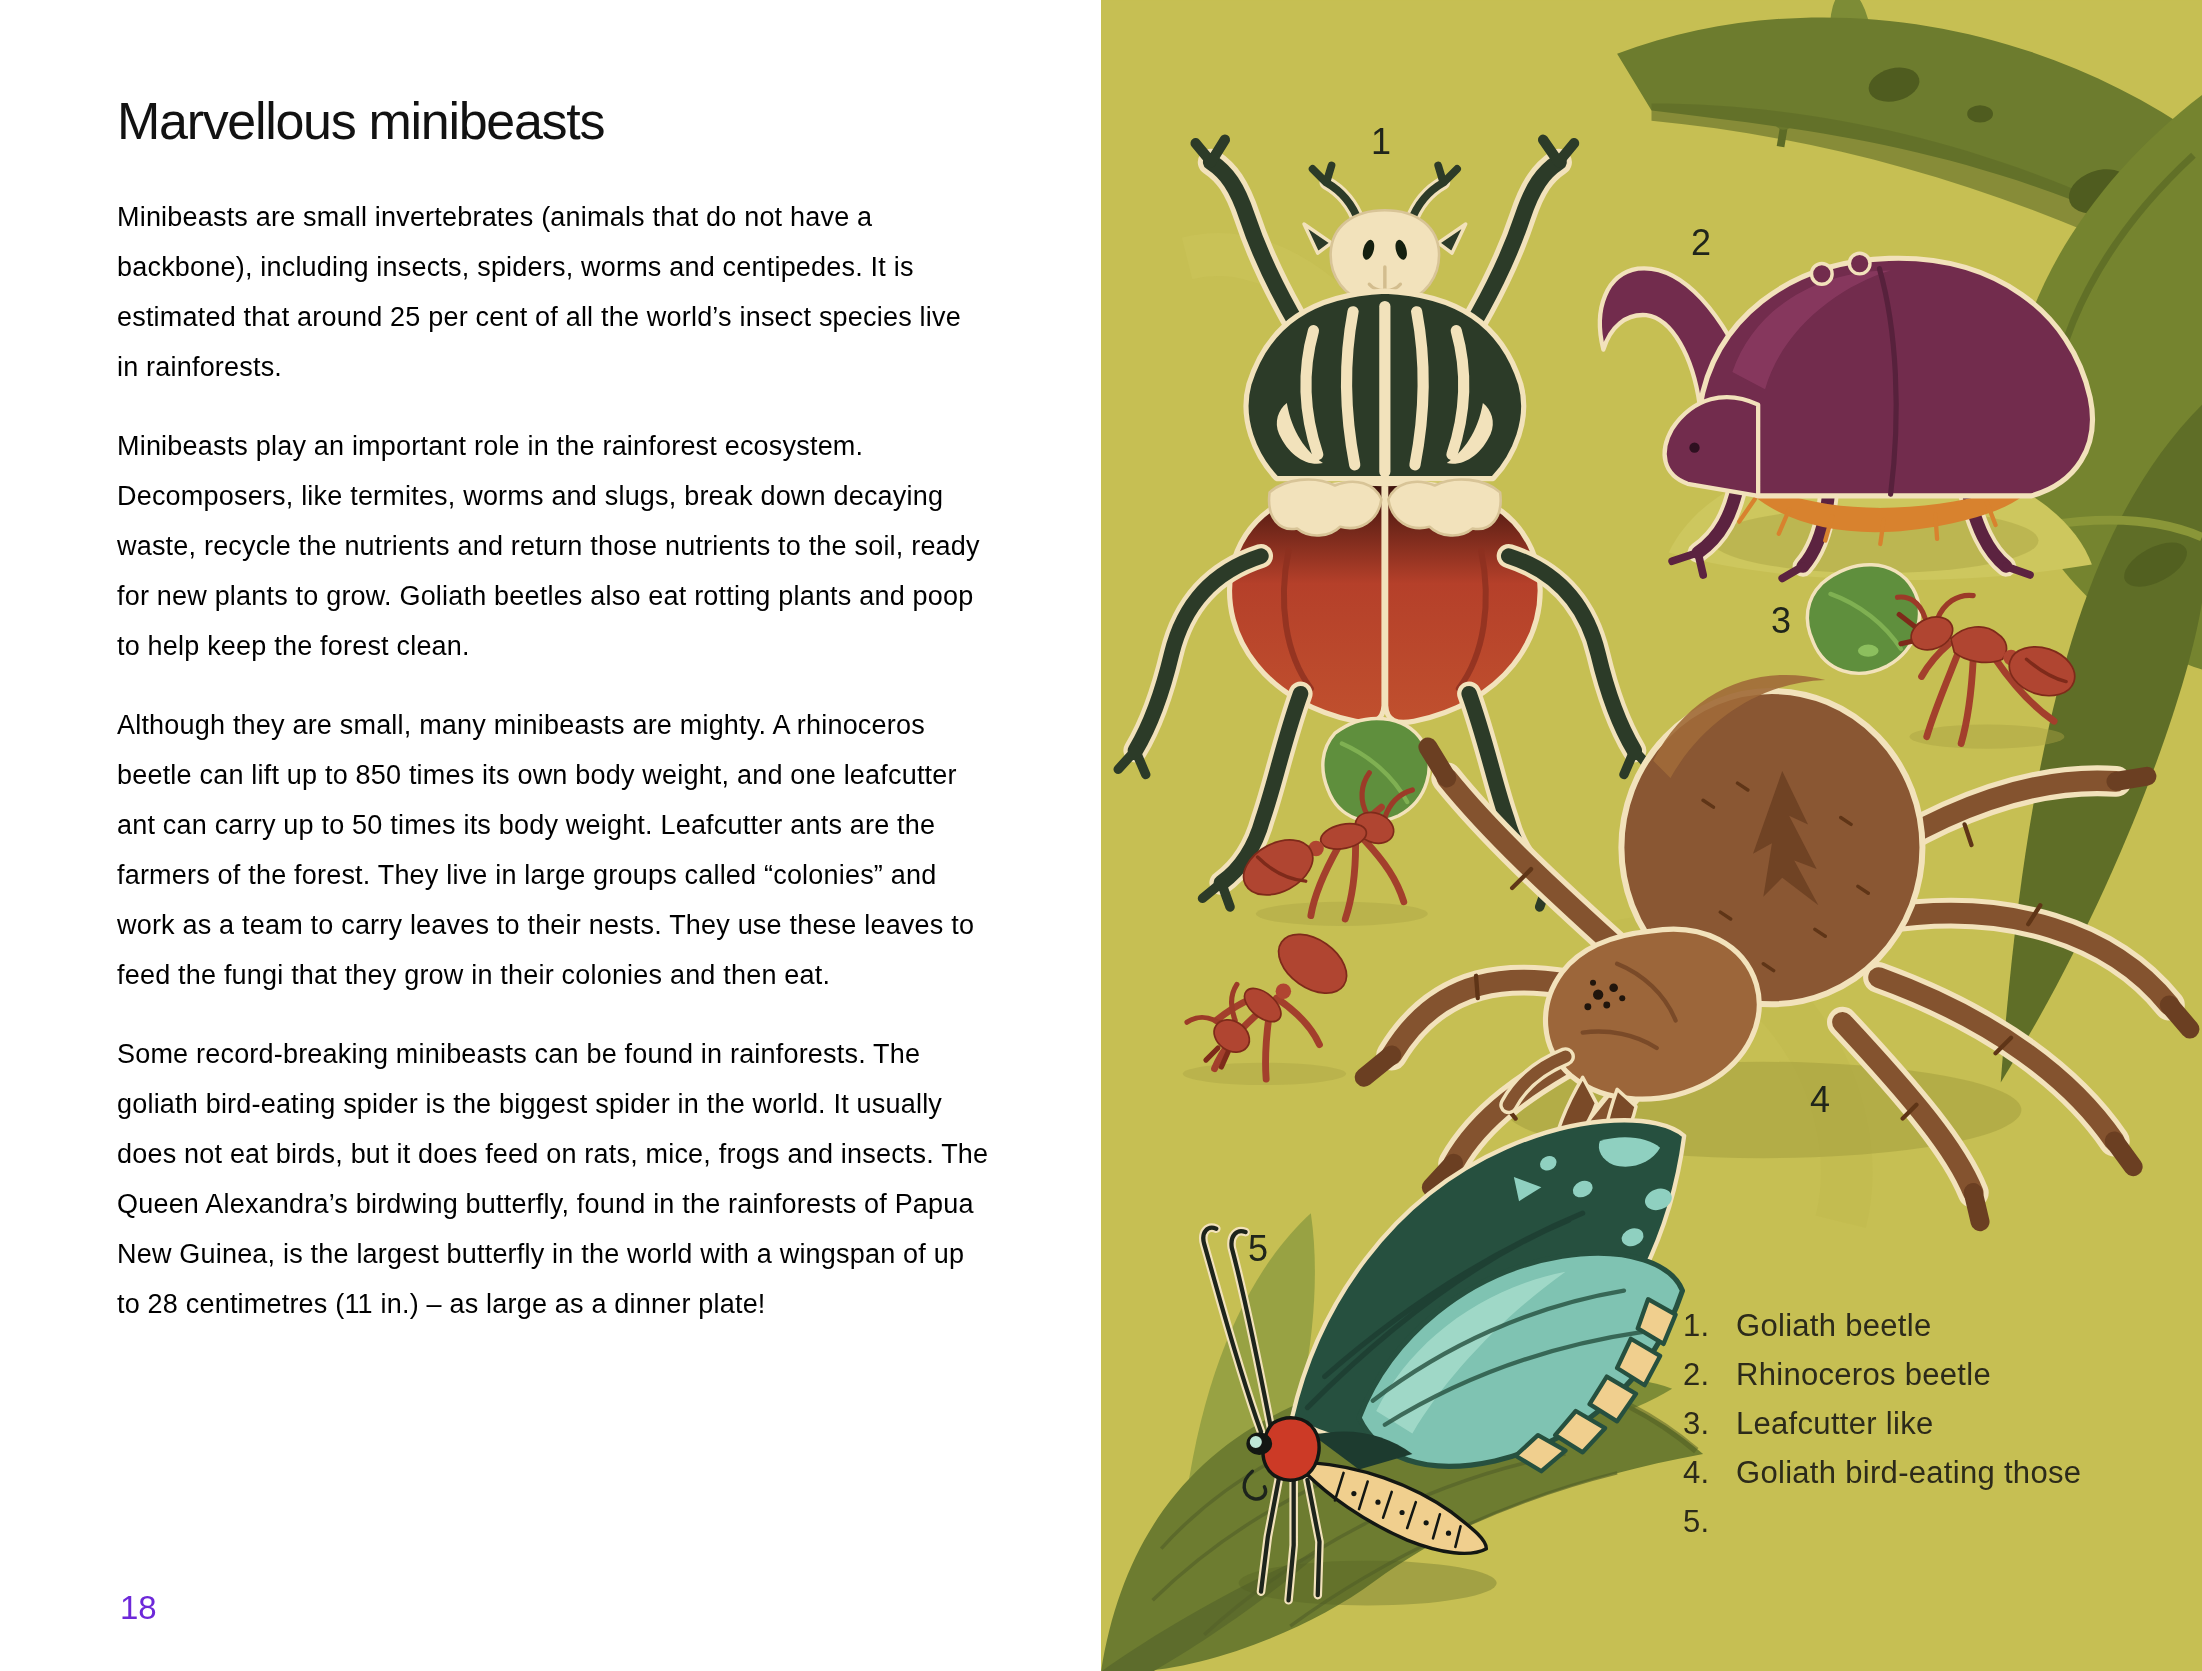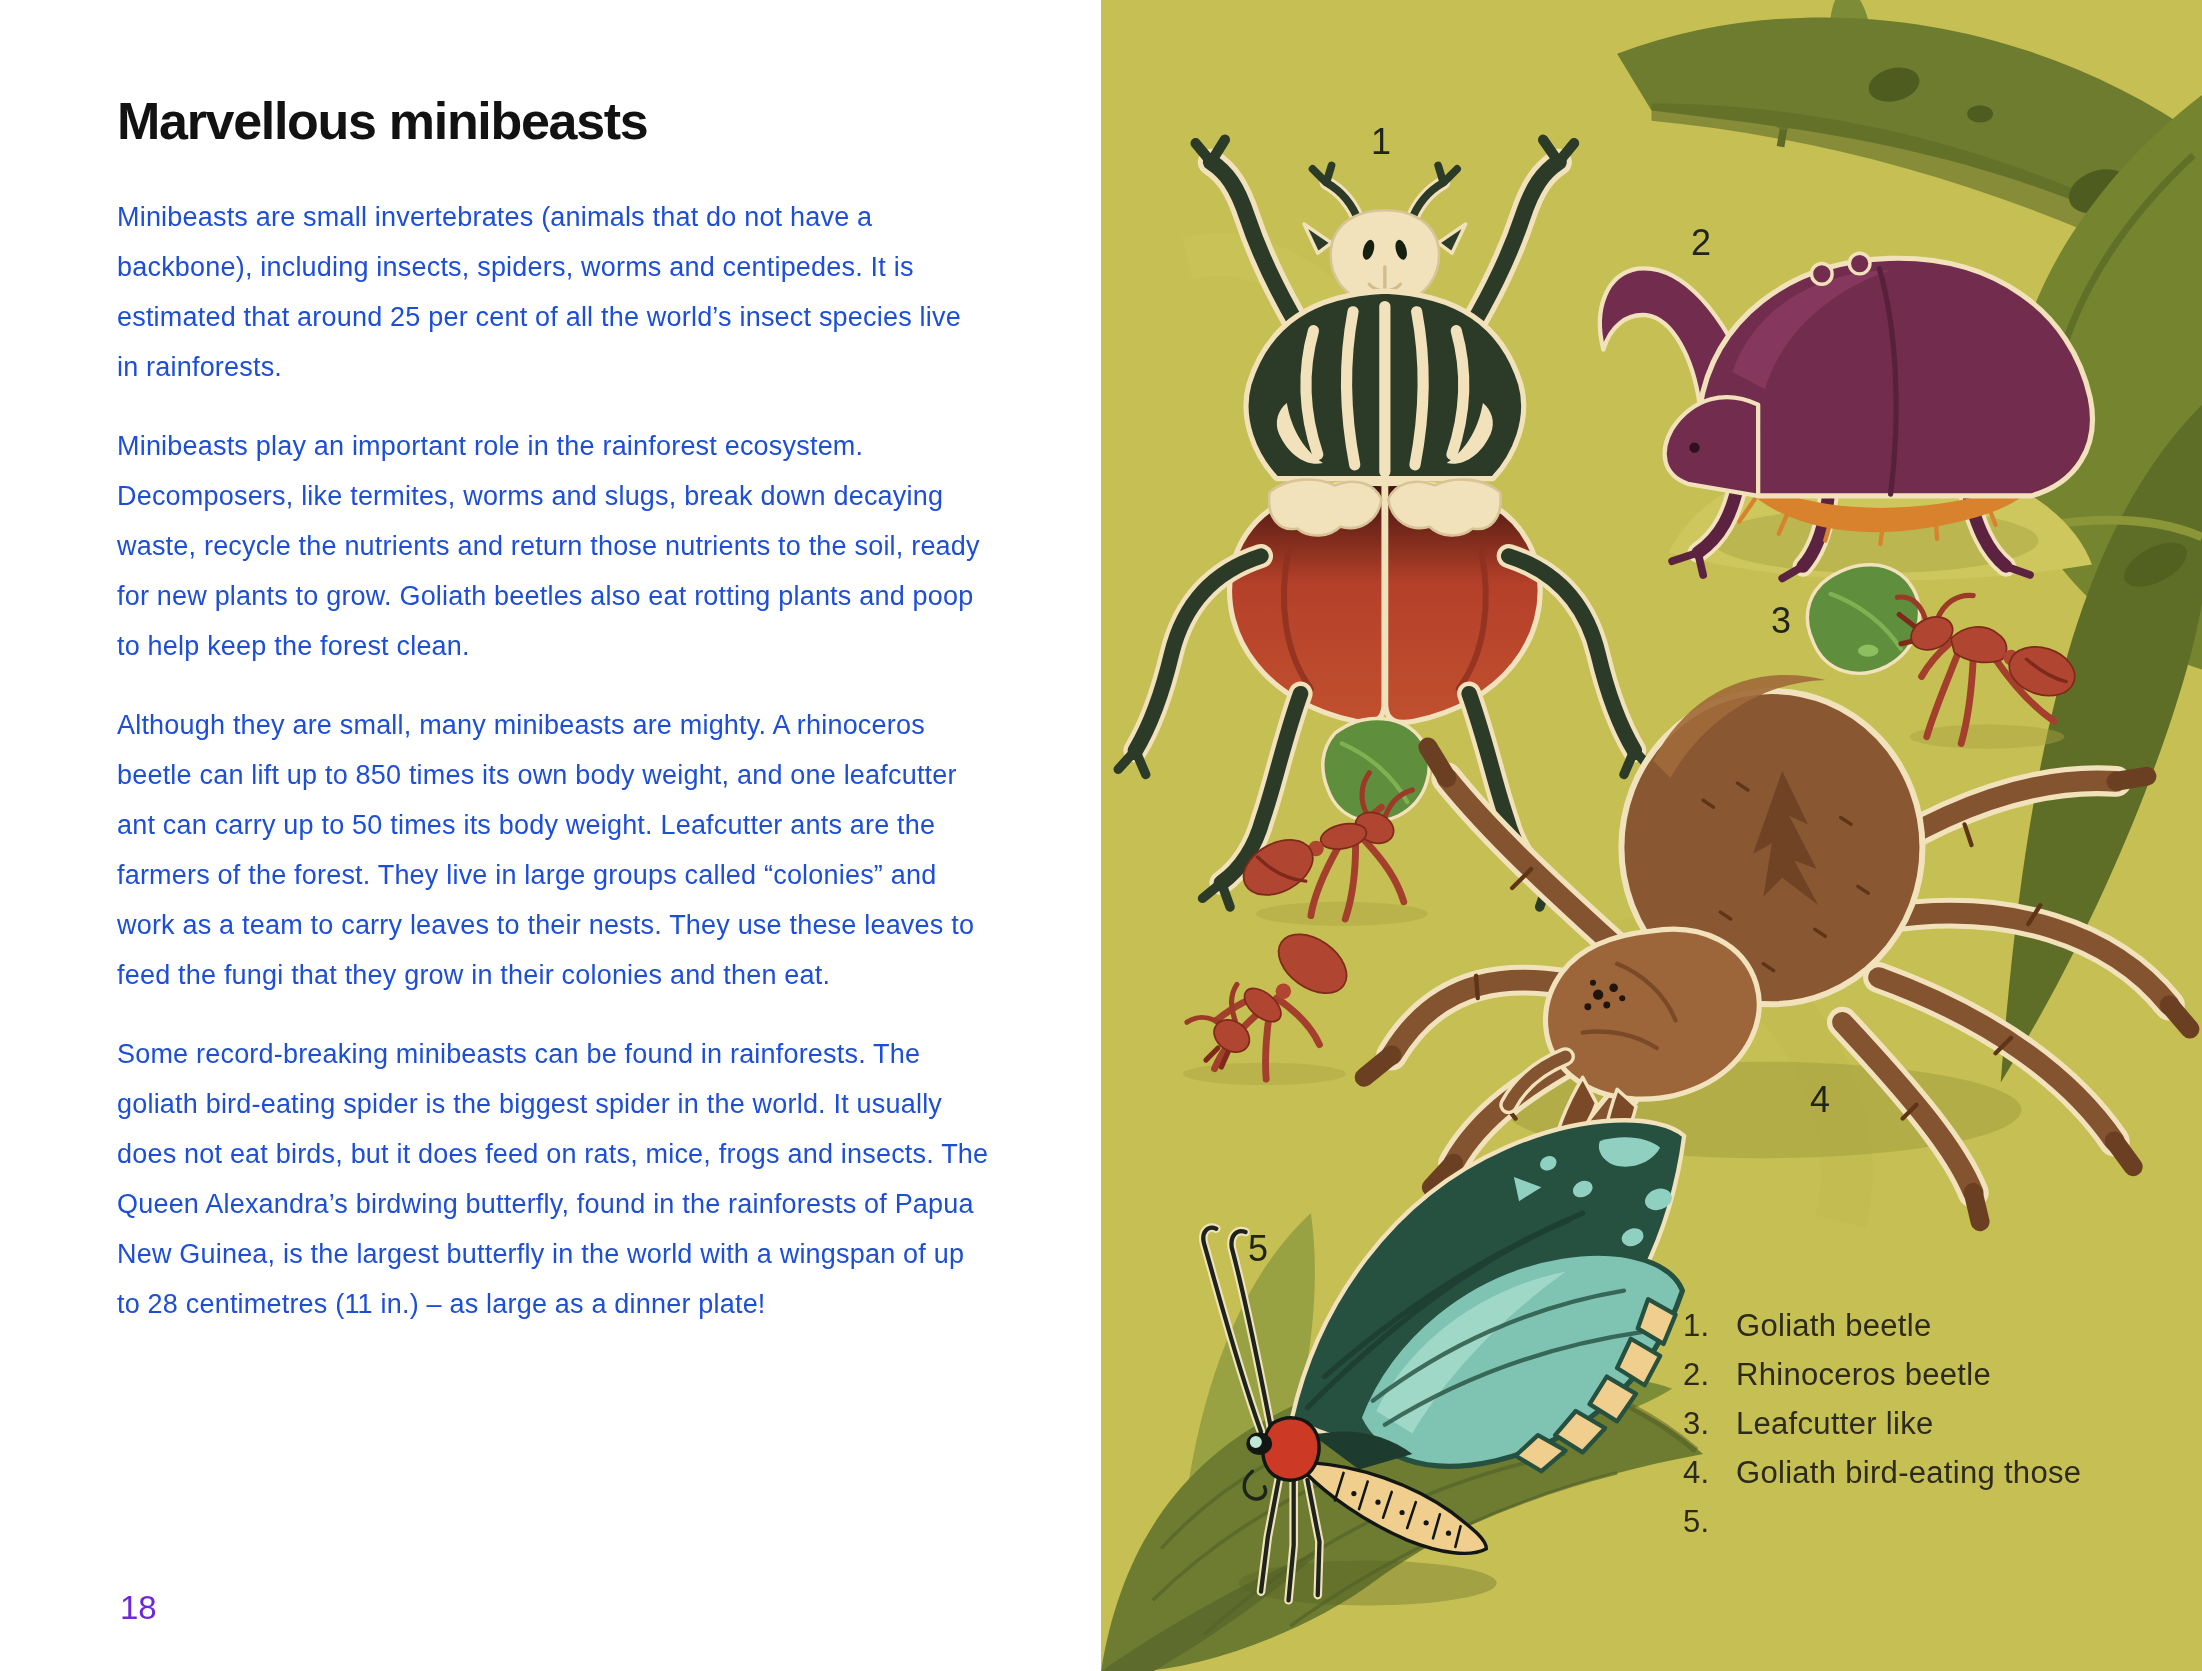--- a/index.html
+++ b/index.html
@@ -1,23 +1,23 @@
 <!DOCTYPE html>
 <html style="font-size:13.8px"><head>
 <meta charset="utf-8">
 <style>
   html,body{margin:0;padding:0;background:#e8e8e8;}
   .spread{position:relative;width:2203px;height:1672px;background:#ffffff;
           font-family:"Liberation Sans",sans-serif;display:flex;overflow:hidden;}
   
   .page-left{position:relative;width:1101px;height:100%;background:#ffffff;
              box-sizing:border-box;padding:91px 103px 0 117px;}
-  .page-title{font-size:52px;font-weight:700;color:#121212;margin:0 0 41px 0;
+  .page-title{font-size:52px;font-weight:400;color:#121212;margin:0 0 41px 0;
               letter-spacing:-1.3px;}
-  .body-para{font-size:27px;line-height:50px;color:#1d4ed8;margin:0 0 29px 0;
+  .body-para{font-size:27px;line-height:50px;color:#000000;margin:0 0 29px 0;
              max-width:872px;letter-spacing:0.2px;}
   .page-number{position:absolute;left:120px;bottom:45px;font-size:33px;color:#6d28d9;}
   
   .page-right{position:relative;width:1101px;height:100%;background:#c6bf53;overflow:hidden;}
   .page-right svg{position:absolute;left:0;top:0;}
   .marker{position:absolute;transform:translate(-50%,-50%);font-size:36px;
           font-weight:500;color:#20251b;z-index:5;}
   .marker-1{left:280px;top:142px;}
   .marker-2{left:600px;top:243px;}
   .marker-3{left:680px;top:621px;}

